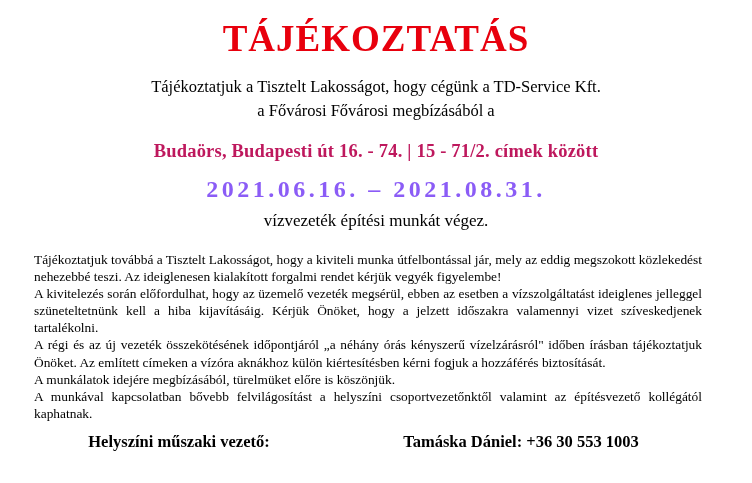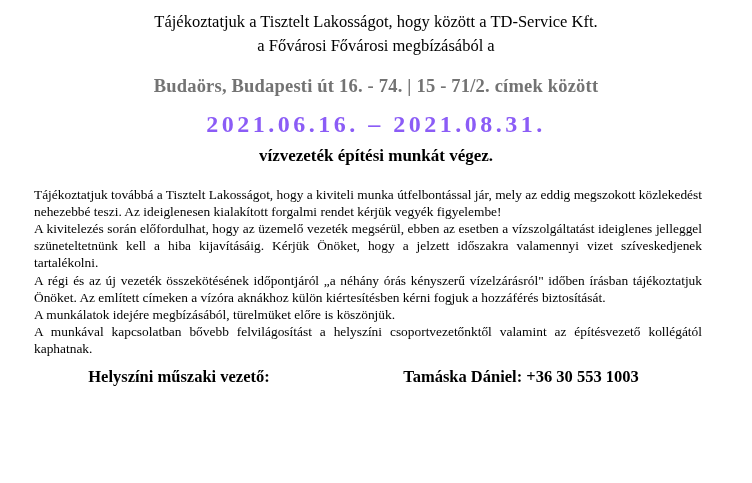--- a/index.html
+++ b/index.html
@@ -35,37 +35,37 @@
     text-align: center;
     font-size: 16.5px;
     line-height: 1.45;
     margin: 0 0 18px 0;
   }
   .intro div {
     white-space: nowrap;
   }
   .address {
     text-align: center;
-    color: #737373;
+    color: #be185d;
     font-weight: bold;
     font-size: 18.5px;
     margin: 0 0 14px 0;
     letter-spacing: 0.2px;
   }
   .dates {
     text-align: center;
     color: #8b5cf6;
     font-weight: bold;
     font-size: 24px;
     letter-spacing: 3.5px;
     margin: 0 0 8px 0;
   }
   .worktype {
     text-align: center;
-    font-weight: bold;
+    font-weight: normal;
     font-size: 17px;
     margin: 0 0 20px 0;
   }
   .request {
     text-align: center;
     color: #e8000d;
     font-weight: bold;
     font-size: 15px;
     margin: 0 0 18px 0;
   }
@@ -97,23 +97,24 @@
   .footer .value {
     flex: 1;
     text-align: center;
   }
 </style>
 </head>
 <body>
 
 <div class="page">
 
+  <h1 class="title">TÁJÉKOZTATÁS</h1>
 
   <div class="intro">
-    <div>Tájékoztatjuk a Tisztelt Lakosságot, hogy között a TD-Service Kft.</div>
+    <div>Tájékoztatjuk a Tisztelt Lakosságot, hogy cégünk a TD-Service Kft.</div>
     <div>a Fővárosi Fővárosi megbízásából a</div>
   </div>
 
   <div class="address">Budaörs, Budapesti út 16. - 74. | 15 - 71/2. címek között</div>
 
   <div class="dates">2021.06.16. – 2021.08.31.</div>
 
   <div class="worktype">vízvezeték építési munkát végez.</div>
 
 

